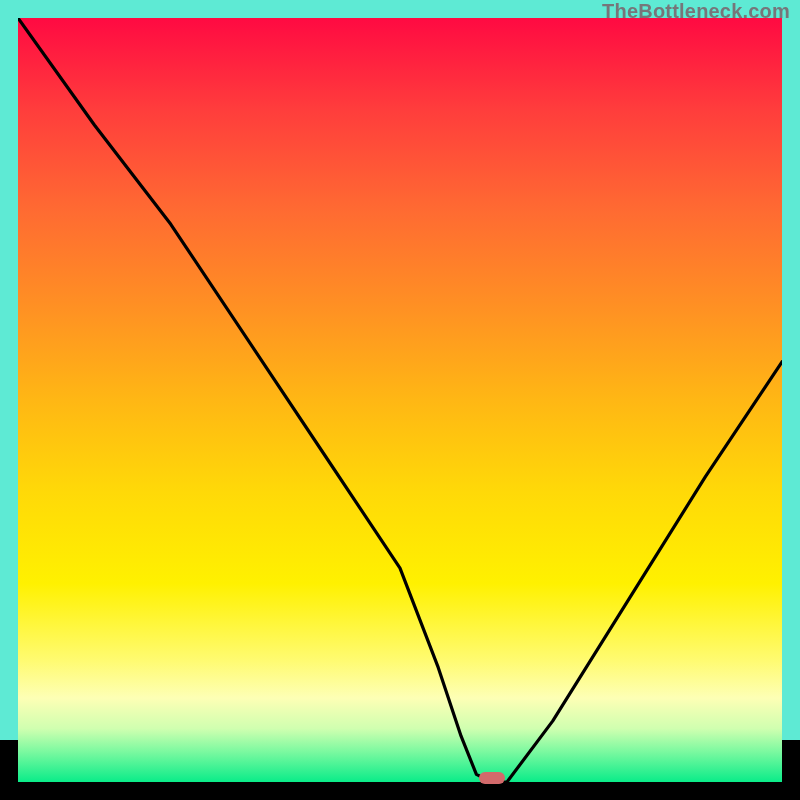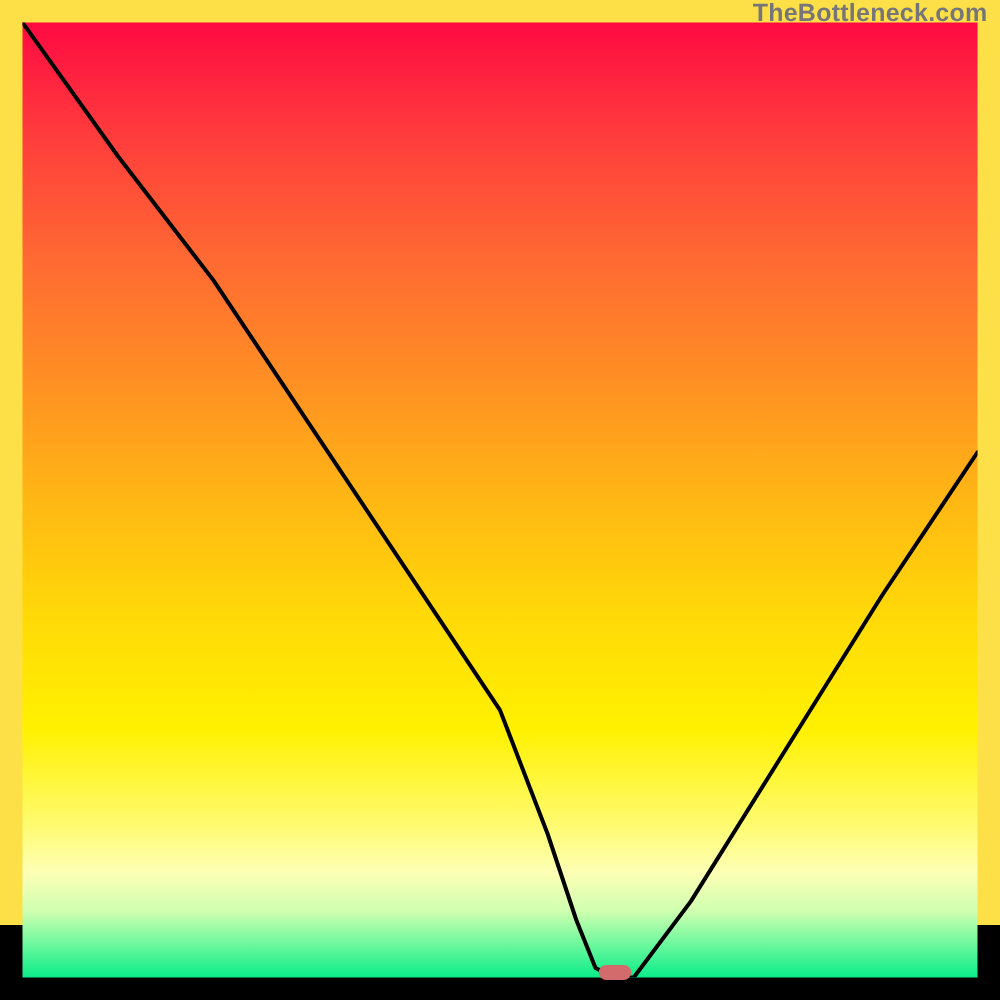--- a/index.html
+++ b/index.html
@@ -7,21 +7,21 @@
     padding: 0;
     width: 800px;
     height: 800px;
     background: #000;
     overflow: hidden;
   }
   .container {
     position: relative;
     width: 800px;
     height: 740px;
-    background: #fde047;
+    background: #5eead4;
   }
   .plot-area {
     position: absolute;
     left: 18px;
     top: 18px;
     width: 764px;
     height: 764px;
     background: linear-gradient(to bottom,
       #ff0a42 0%,
       #ff3d3c 12%,

